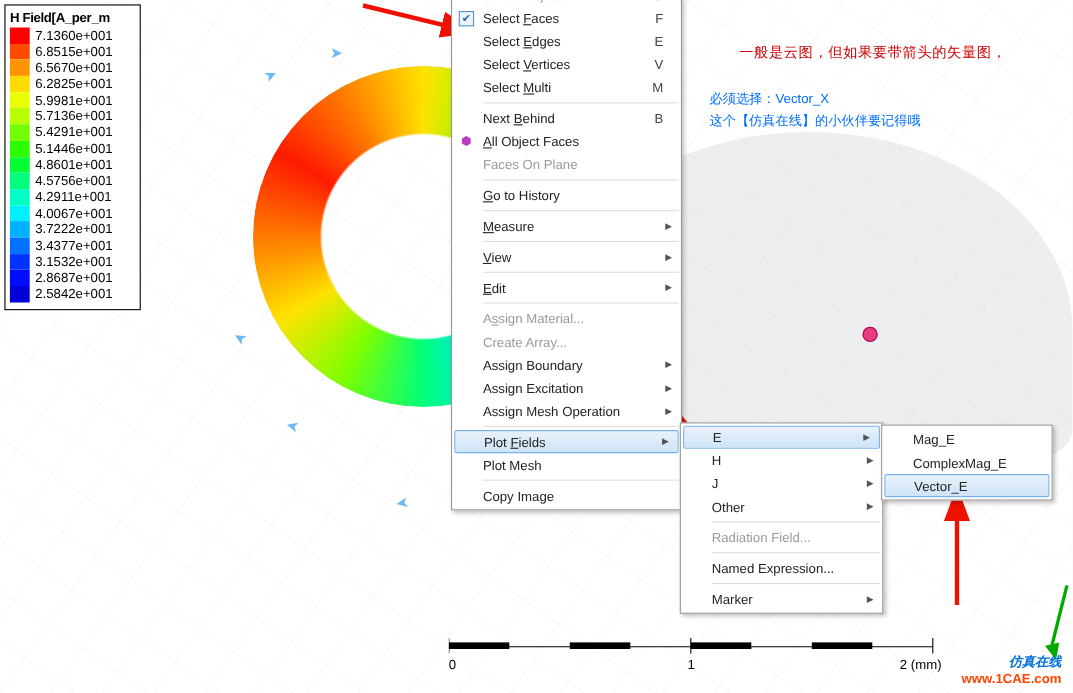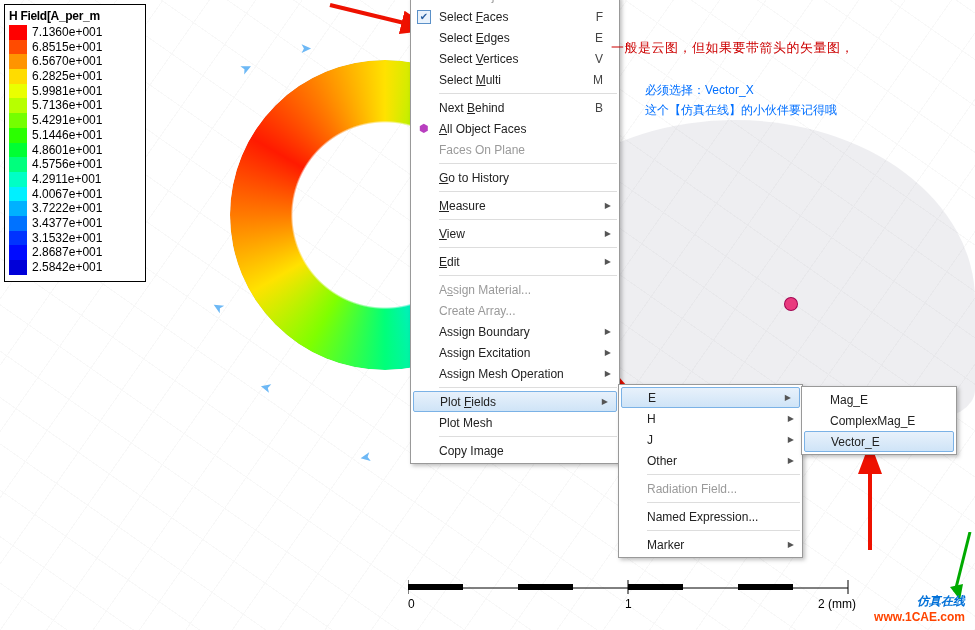--- a/index.html
+++ b/index.html
@@ -1,36 +1,36 @@
 <!DOCTYPE html>
 <html><head>
 <meta charset="utf-8">
 <style>
 * { box-sizing: border-box; margin: 0; padding: 0; font-family: "Segoe UI", Tahoma, sans-serif; font-size: 12px; }
 body { width: 975px; height: 630px; overflow: hidden; position: relative; background: #f5f5f5; }
 .viewport { position: absolute; inset: 0; background: repeating-linear-gradient(35deg, #f8f8f8 0 1px, transparent 1px 38px), repeating-linear-gradient(-55deg, #f8f8f8 0 1px, transparent 1px 38px), #fff; }
 .shade { position:absolute; right:0; top:120px; width:480px; height:300px; background: rgba(140,140,160,0.15); border-radius: 50% 50% 10% 10% / 60% 60% 10% 10%; }
 .donut { position: absolute; left: 230px; top: 60px; width: 310px; height: 310px; border-radius: 50%; background: conic-gradient(#ffe200,#7fff00,#00ff7a,#00e1ff,#0066ff,#00e1ff,#00ff7a,#7fff00,#ffe200,#ff7a00,#ff1a00,#ff7a00,#ffe200); -webkit-mask: radial-gradient(circle, transparent 42%, #000 43%); mask: radial-gradient(circle, transparent 42%, #000 43%); filter: drop-shadow(0 0 0.5px #0005); }
-.legend { position:absolute; left:4px; top:4px; width:142px; border:1px solid #000; background:#fff; padding:4px 4px 6px 4px; font-family: Consolas, monospace; font-size:11px; }
+.legend { position:absolute; left:4px; top:4px; width:124px; border:1px solid #000; background:#fff; padding:4px 4px 6px 4px; font-family: Consolas, monospace; font-size:11px; }
 .legend-title { font-weight:bold; margin-bottom:2px; letter-spacing:-0.3px; }
 .legend-row { display:flex; align-items:flex-start; gap:5px; line-height:14px; white-space:nowrap; }
 .swatch { width:18px; height:14.7px; }
 .menu { position:absolute; background:#fff; border:1px solid #999; box-shadow:2px 2px 4px rgba(0,0,0,0.25); padding:2px 0; }
 .menu .item { display:flex; align-items:center; height:21px; padding:0 20px 0 28px; position:relative; white-space:nowrap; color:#222; }
 .menu .item.disabled { color:#9a9a9a; }
 .menu .item.arrow::after { content:"▶"; font-size:8px; position:absolute; right:8px; color:#555; }
 .menu .item.highlight { background:linear-gradient(#e8f1fb,#cfe4f7); border:1px solid #7bb2e6; height:21px; margin:0 2px; padding:0 18px 0 26px; border-radius:2px; }
 .menu .sep { height:1px; background:#ddd; margin:3px 2px 3px 28px; }
 .menu .shortcut { position:absolute; right:16px; color:#444; }
 .menu .check { position:absolute; left:6px; width:14px; height:14px; border:1px solid #5a90c8; background:#eaf3fc; display:flex; align-items:center; justify-content:center; color:#2a5fa0; font-size:10px; }
 .menu .icon3d { position:absolute; left:8px; color:#b83fbf; font-size:11px; }
 #menu1 { left:410px; top:-4px; width:210px; }
 #menu2 { left:618px; top:384px; width:185px; }
 #menu3 { left:801px; top:386px; width:156px; }
-.annot-red { position:absolute; left:611px; top:38px; color:#cc0000; font-size:13px; line-height:20px; letter-spacing:0.5px; }
+.annot-red { position:absolute; left:672px; top:38px; color:#cc0000; font-size:13px; line-height:20px; letter-spacing:0.5px; }
 .annot-blue { position:absolute; left:645px; top:80px; color:#006fff; font-size:13px; line-height:20px; }
 .red-arrow { position:absolute; background:none; }
 .scalebar { position:absolute; left:408px; bottom:12px; right:20px; height:40px; }
 .watermark { position:absolute; right:10px; bottom:6px; text-align:right; font-size:14px; font-weight:700; }
 .watermark .t1 { color:#0070d8; font-style:italic; }
 .watermark .t2 { color:#ff4400; font-size:12px; font-weight:600; }
 .sim-arrows span { position:absolute; color:#6db8f5; font-size:14px; }
 .green-arrow { position:absolute; right:0; bottom:28px; }
 .pink-dot { position:absolute; width:12px; height:12px; background:#e93a7e; border-radius:50%; left:785px; top:298px; box-shadow:0 0 0 1px #a00050; }
 .u { text-decoration: underline; }

